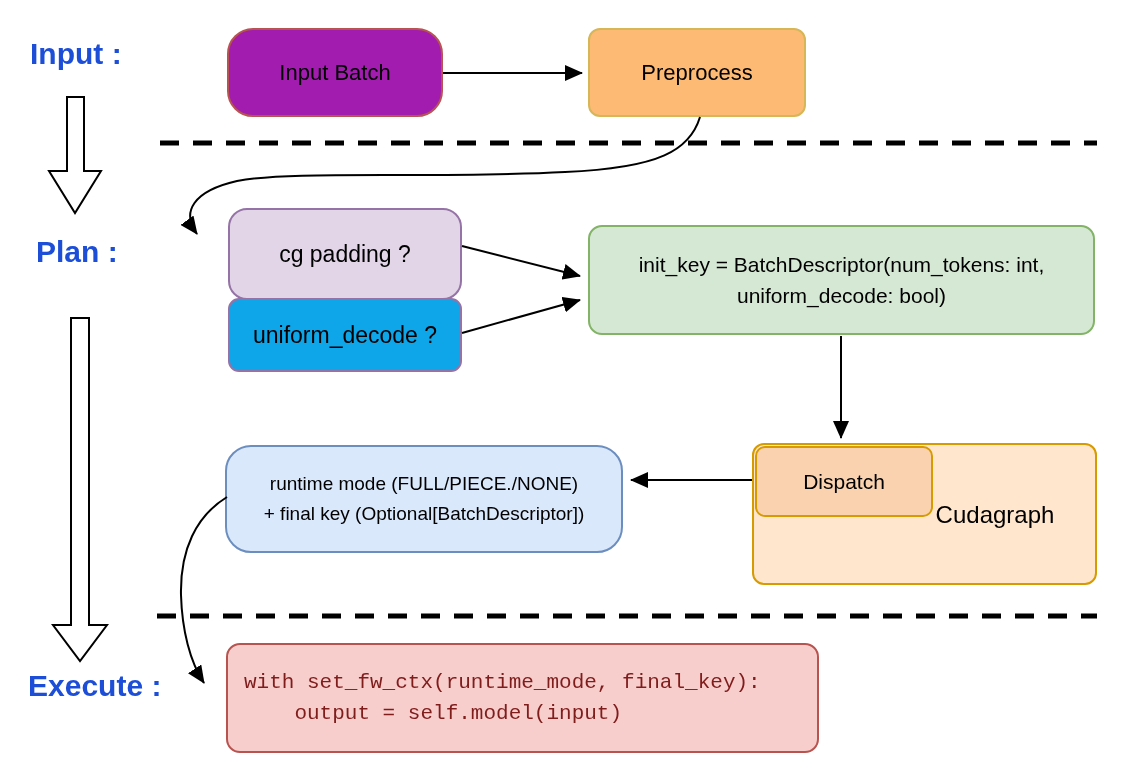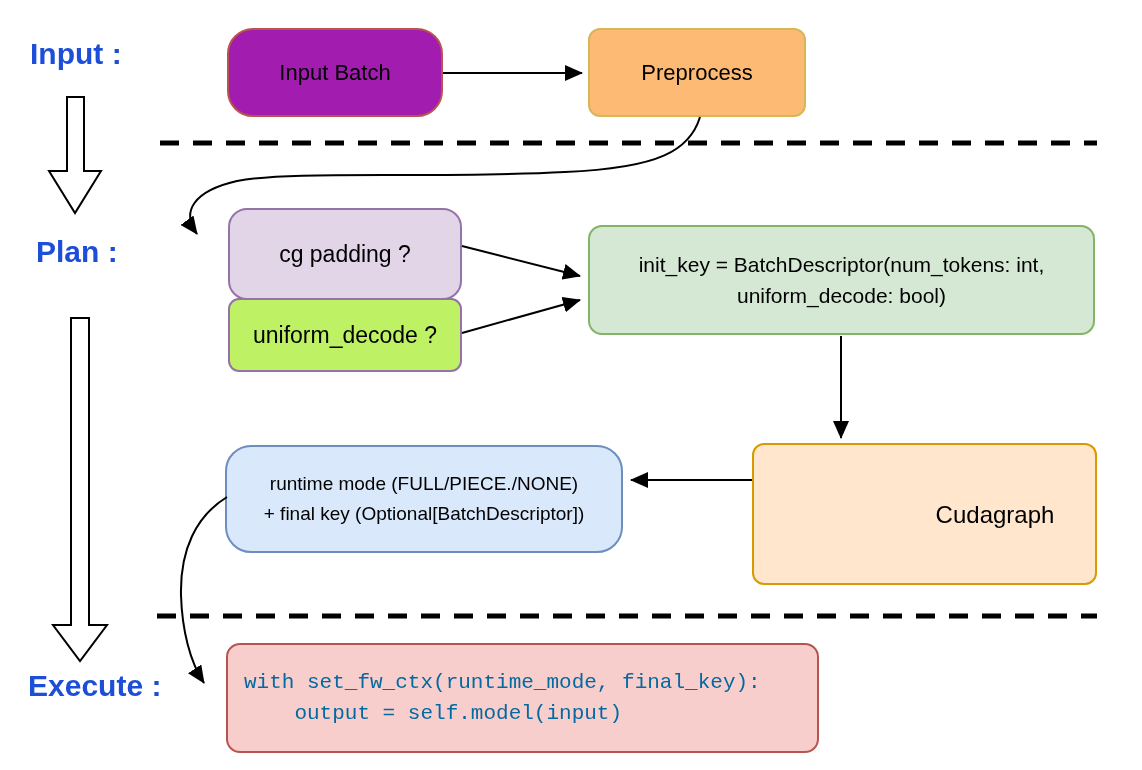--- a/index.html
+++ b/index.html
@@ -41,21 +41,21 @@
   .n-cg-padding    { left: 228px; top: 208px; width: 234px; height: 92px;  font-size: 23px; border-radius: 19px; }
   .n-uniform       { left: 228px; top: 298px; width: 234px; height: 74px;  font-size: 23px; border-radius: 11px; }
   .n-init-key      { left: 588px; top: 225px; width: 507px; height: 110px; font-size: 21px; line-height: 31px; border-radius: 14px; }
   .n-dispatcher    { left: 752px; top: 443px; width: 345px; height: 142px; font-size: 24px; line-height: 33px;
                      align-items: flex-end; padding-right: 18px; justify-content: center; }
   .n-dispatcher .label-wrap { width: 164px; text-align: center; }
   .n-dispatch      { left: 755px; top: 446px; width: 178px; height: 71px;  font-size: 21px; border-radius: 10px; }
   .n-runtime       { left: 225px; top: 445px; width: 398px; height: 108px; font-size: 19px; line-height: 30px; border-radius: 26px; }
   .n-code          { left: 226px; top: 643px; width: 593px; height: 110px; border-radius: 14px;
                      font-family: "Liberation Mono", monospace; font-size: 21px; line-height: 31px;
-                     align-items: flex-start; padding-left: 16px; color: #0369a1; }
+                     align-items: flex-start; padding-left: 16px; color: #7f1d1d; }
   .n-code .line { white-space: pre; }
   .arrow-layer {
     position: absolute;
     left: 0; top: 0;
     width: 1142px;
     height: 770px;
     pointer-events: none;
   }
 </style>
 </head>
@@ -72,35 +72,38 @@
   </div>
 
   <div class="node n-preprocess" style="background-color: #fdba74; border-color: rgb(214, 182, 86); align-items: center;">
     <div class="line">Preprocess</div>
   </div>
 
   <div class="node n-cg-padding" style="background-color: rgb(225, 213, 231); border-color: rgb(150, 115, 166);">
     <div class="line">cg padding ?</div>
   </div>
 
-  <div class="node n-uniform" style="background-color: #bef264; border-color: rgb(150, 115, 166); text-align: center;">
+  <div class="node n-uniform" style="background-color: #0ea5e9; border-color: rgb(150, 115, 166); text-align: center;">
     <div class="line">uniform_decode ?</div>
   </div>
 
   <div class="node n-init-key" style="background-color: rgb(213, 232, 212); border-color: rgb(130, 179, 102);">
     <div class="line">init_key = BatchDescriptor(num_tokens: int,</div>
     <div class="line">uniform_decode: bool)</div>
   </div>
 
   <div class="node n-dispatcher" style="background-color: rgb(255, 230, 204); border-color: rgb(215, 155, 0);">
     <div class="label-wrap">
       <div class="line">Cudagraph</div>
     </div>
   </div>
 
+  <div class="node n-dispatch" style="background-color: rgb(250, 210, 176); border-color: rgb(215, 155, 0);">
+    <div class="line">Dispatch</div>
+  </div>
 
   <div class="node n-runtime" style="background-color: rgb(218, 232, 252); border-color: rgb(108, 142, 191);">
     <div class="line">runtime mode (FULL/PIECE./NONE)</div>
     <div class="line">+ final key (Optional[BatchDescriptor])</div>
   </div>
 
   <div class="node n-code" style="background-color: rgb(248, 206, 204); border-color: rgb(184, 84, 80);">
     <div class="line">with set_fw_ctx(runtime_mode, final_key):</div>
     <div class="line">    output = self.model(input)</div>
   </div>

